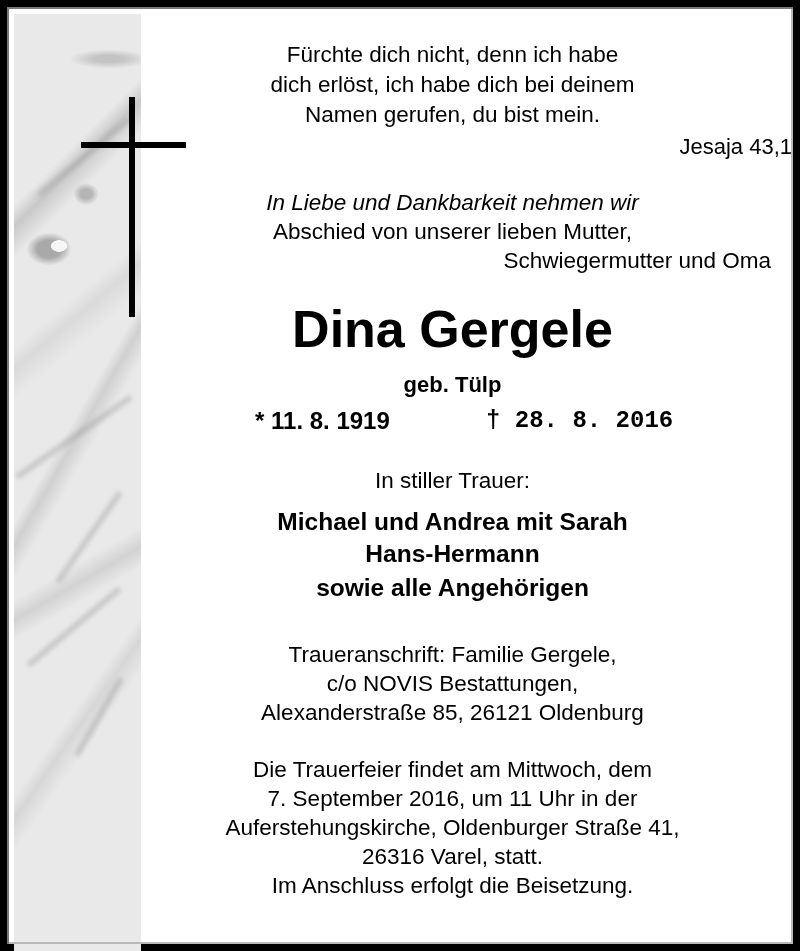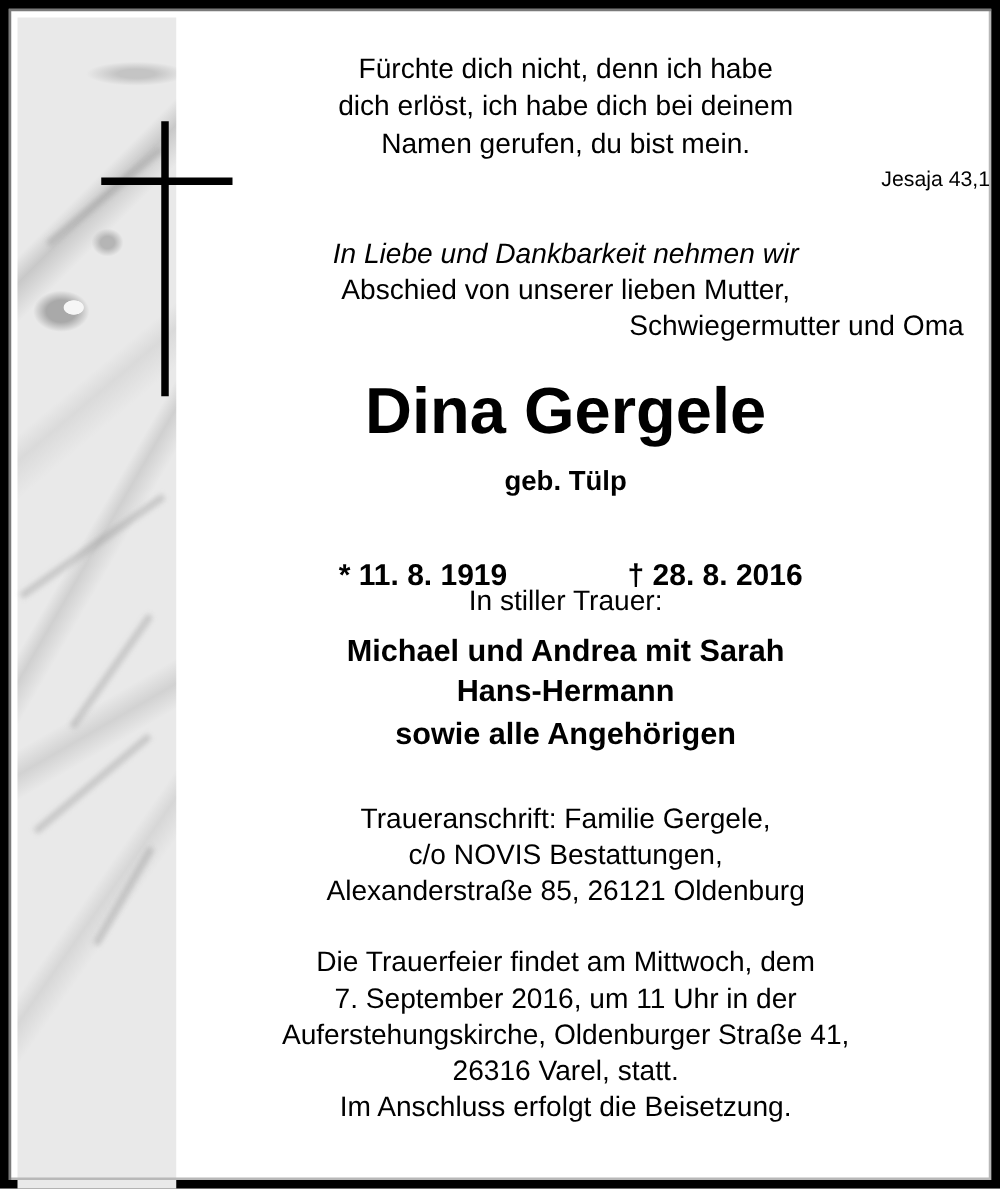--- a/index.html
+++ b/index.html
@@ -73,21 +73,21 @@
     }
     .line {
       position: absolute;
       left: 0; right: 0;
       white-space: nowrap;
     }
     .reg { font-size: 22.5px; font-weight: normal; }
     .verse-ref {
       position: absolute;
       right: -21px;
-      font-size: 17px;
+      font-size: 22px;
       white-space: nowrap;
     }
     .name {
       font-size: 52px;
       font-weight: bold;
     }
     .maiden {
       font-size: 22px;
       font-weight: bold;
     }
@@ -129,23 +129,23 @@
 
   <div>
     <div class="line reg" style="top:190px;font-style:italic;">In Liebe und Dankbarkeit nehmen wir</div>
     <div class="line reg" style="top:219px;">Abschied von unserer lieben Mutter,</div>
     <div class="line reg" style="top:248px;text-align:right;">Schwiegermutter und Oma</div>
   </div>
 
   <div class="line name" style="top:299px;">Dina Gergele</div>
   <div class="line maiden" style="top:372px;">geb. Tülp</div>
 
-  <div class="line dates" style="top:407px; left:16px; right:0; height:30px;margin-top:40px;">
+  <div class="line dates" style="top:407px; left:0; right:0; height:30px;">
     <span style="position:absolute; left:121px;">* 11. 8. 1919</span>
-    <span style="position:absolute; left:352px;">† 28. 8. 2016</span>
+    <span style="position:absolute; left:352px;font-family:Liberation Mono, monospace;">† 28. 8. 2016</span>
   </div>
 
   <div class="line reg" style="top:468px;">In stiller Trauer:</div>
   <div>
     <div class="line mourners" style="top:508px;">Michael und Andrea mit Sarah</div>
     <div class="line mourners" style="top:540px;">Hans-Hermann</div>
     <div class="line mourners" style="top:574px;">sowie alle Angehörigen</div>
   </div>
 
   <div>

